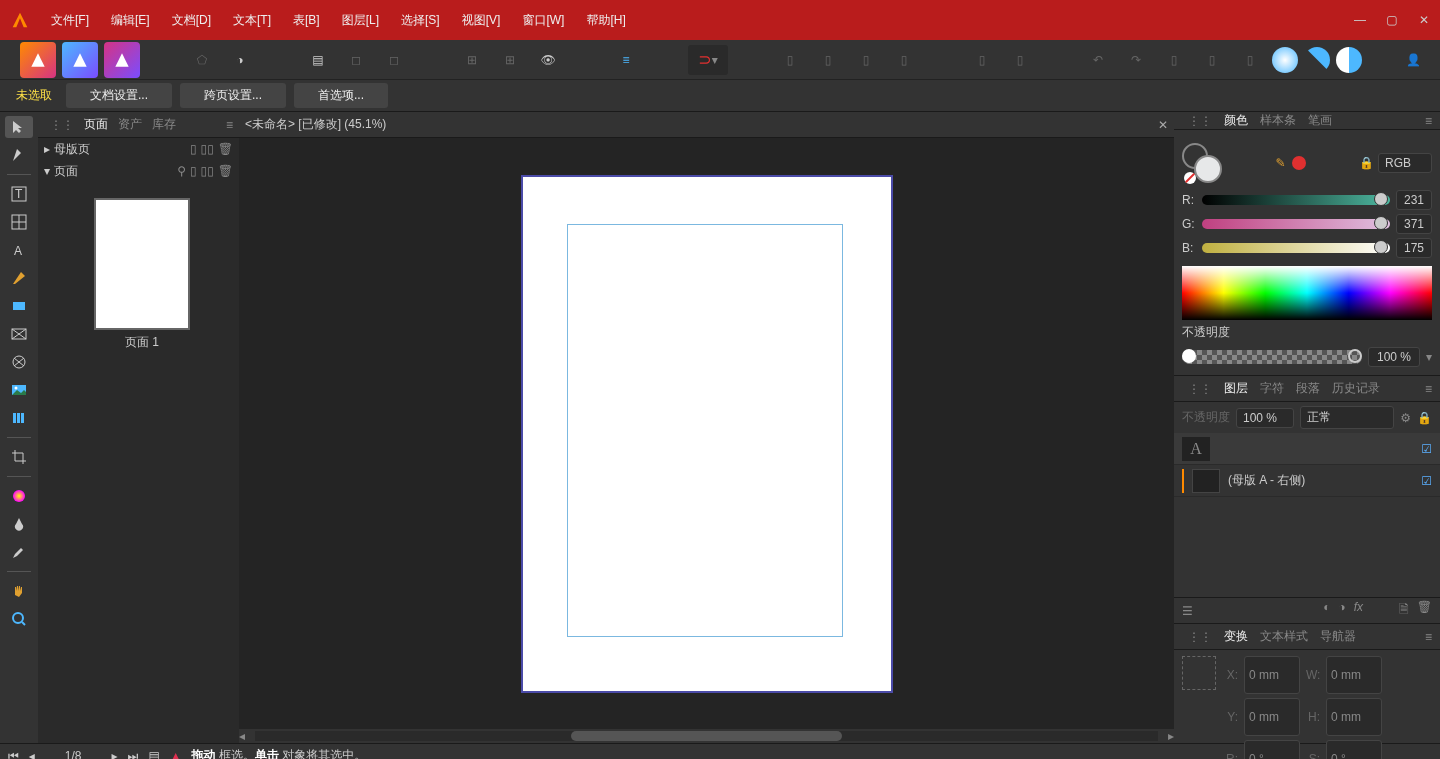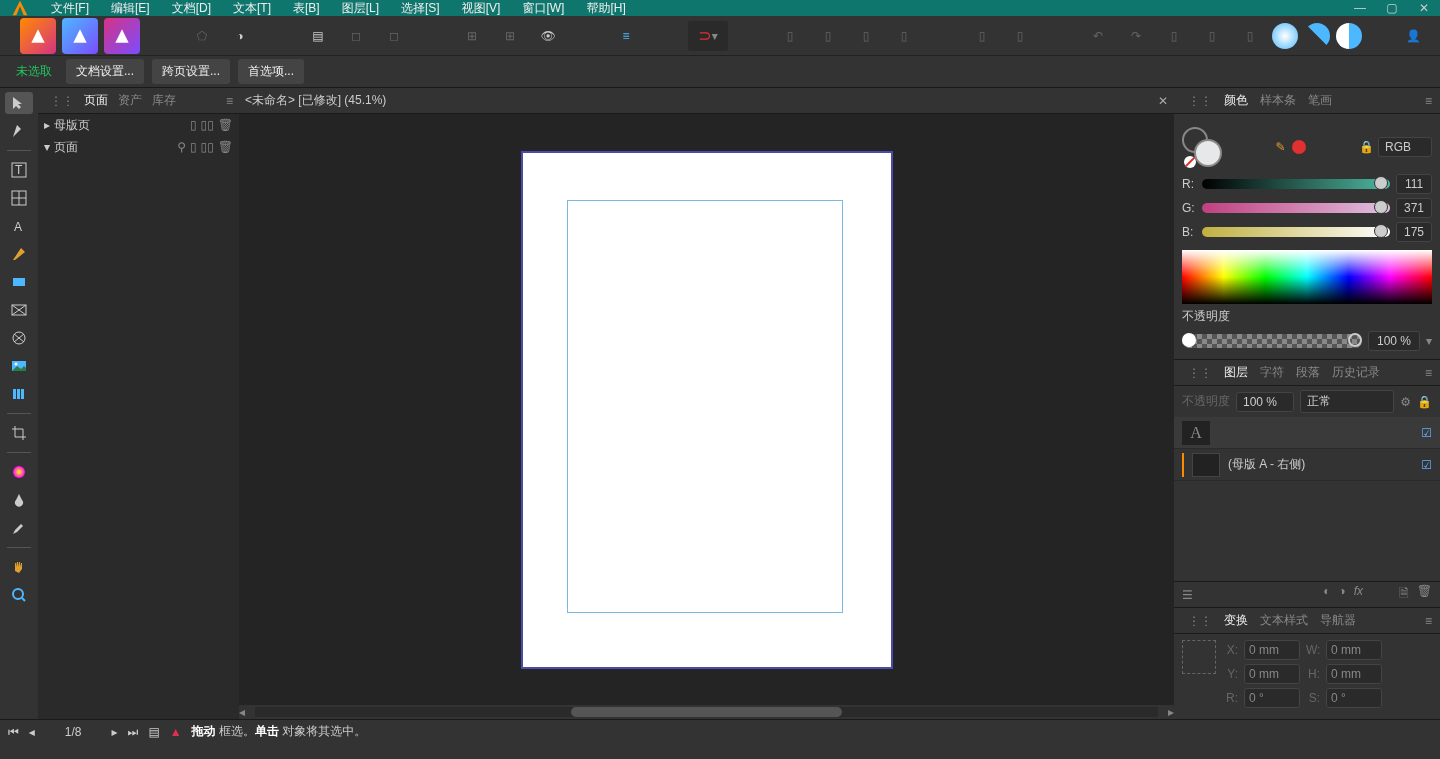--- a/index.html
+++ b/index.html
@@ -1,39 +1,39 @@
 <!DOCTYPE html>
 <html><head>
 <meta charset="utf-8">
 <style>
 * { margin: 0; padding: 0; box-sizing: border-box; font-family: "Microsoft YaHei", sans-serif; font-size: 12px; user-select: none; }
 body { width: 1440px; height: 759px; background: #333; color: #ccc; overflow: hidden; }
-.titlebar { height: 16px; background: #0f766e; display: flex; align-items: center; }
+.titlebar { height: 40px; background: #b91c1c; display: flex; align-items: center; }
 .app-logo { width: 40px; height: 32px; display: flex; align-items: center; justify-content: center; }
 .app-logo svg { width: 22px; height: 22px; }
 .menu { display: flex; height: 32px; }
 .menu-item { padding: 0 11px; display: flex; align-items: center; color: #eee; cursor: pointer; }
 .win-controls { margin-left: auto; display: flex; }
 .win-btn { width: 32px; height: 32px; display: flex; align-items: center; justify-content: center; color: #ccc; cursor: pointer; }
 
 .persona-bar { height: 40px; background: #333; display: flex; align-items: center; padding-left: 20px; gap: 6px; border-bottom: 1px solid #222; }
 .persona-icon { width: 36px; height: 36px; display: flex; align-items: center; justify-content: center; border-radius: 4px; }
 .persona-active { background: linear-gradient(135deg,#ff8a00,#d63384); }
 .persona-blue { background: linear-gradient(135deg,#4db8ff,#7a4dff); }
 .persona-pink { background: linear-gradient(135deg,#d63384,#7a4dff); }
 .tb-group { display: flex; gap: 6px; margin-left: 40px; }
 .tb-btn { width: 32px; height: 30px; display: flex; align-items: center; justify-content: center; color: #666; border-radius: 3px; }
 .tb-btn.lit { color: #ccc; }
 .tb-snap { width: 40px; height: 30px; display:flex; align-items:center; justify-content:center; background:#2a2a2a; border-radius:3px; margin-left:40px;}
 .tb-right { margin-left:auto; display:flex; gap:6px; margin-right:10px; align-items:center;}
 .tb-circ { width:26px; height:26px; border-radius:50%; }
 
 .context-bar { height: 32px; background: #333; display: flex; align-items: center; padding-left: 10px; gap: 8px; border-bottom: 1px solid #1a1a1a; }
-.ctx-label { color: #22c55e; padding: 0 6px; }
-.ctx-btn { padding: 4px 10px; background: #444; color: #eee; border-radius: 3px; cursor:pointer; }
+.ctx-label { color: #fde047; padding: 0 6px; }
+.ctx-btn { padding: 4px 24px; background: #444; color: #eee; border-radius: 3px; cursor:pointer; }
 
 .main { display: flex; height: 631px; }
 
 .toolbar { width: 38px; background: #333; display: flex; flex-direction: column; align-items: center; padding-top: 4px; gap: 6px; }
 .tool { width: 28px; height: 22px; display: flex; align-items: center; justify-content: center; color: #ccc; border-radius: 3px; cursor:pointer; }
 .tool.sel { background: #555; }
 .tool-sep { width: 24px; height: 1px; background: #555; margin: 2px 0; }
 .tool svg { width: 16px; height: 16px; }
 
 .left-panel { width: 201px; background: #2a2a2a; display: flex; flex-direction: column; }
@@ -94,21 +94,21 @@
 .layer-check { margin-left:auto; color:#5bb0ff; }
 
 .layer-icons-bar { height:26px; display:flex; align-items:center; padding:0 8px; gap:8px; border-top:1px solid #1a1a1a; color:#888;}
 .layer-icons-right { margin-left:auto; display:flex; gap:8px;}
 
 .transform-section { border-top:1px solid #1a1a1a; padding:8px; }
 .tf-grid { display:flex; gap:8px; }
 .tf-anchor { width:34px; height:34px; border:1px dashed #666; display:grid; grid-template:repeat(3,1fr)/repeat(3,1fr);}
 .tf-fields { flex:1; display:grid; grid-template-columns: 14px 56px 14px 56px; gap:4px 6px; align-items:center;}
 .tf-lbl { color:#666; text-align:right; }
-.tf-inp { height:20px; background:#2a2a2a; border:1px solid #444; color:#888; padding:0 4px; display:flex; align-items:center; border-radius:3px;}
+.tf-inp { height:38px; background:#2a2a2a; border:1px solid #444; color:#888; padding:0 4px; display:flex; align-items:center; border-radius:3px;}
 
 .statusbar { height: 24px; background: #333; border-top:1px solid #1a1a1a; display:flex; align-items:center; padding:0 8px; gap:10px; color:#ccc;}
 .stat-hint b { color:#fff;font-family:Liberation Serif, serif; }
 .drip { margin-left:6px; color:#888;}
 .panel-tabs .drip-right, .r-tabs .drip-right { margin-left:auto; color:#888; }
 </style>
 </head>
 <body>
 
 <div class="titlebar">
@@ -341,20 +341,24 @@
     <div class="panel-row">
       <span>▾</span>
       <span>页面</span>
       <span class="panel-row-actions">
         <span>⚲</span>
         <span>▯</span>
         <span>▯▯</span>
         <span>🗑</span>
       </span>
     </div>
+    <div class="thumb-area">
+      <div class="page-thumb"></div>
+      <div class="page-thumb-label">页面 1</div>
+    </div>
   </div>
 
   <div class="canvas-area">
     <div class="doc-tab-bar">
       <span class="doc-tab-label">&lt;未命名&gt; [已修改] (45.1%)</span>
       <span class="doc-close">✕</span>
     </div>
     <div class="canvas-inner">
       <div class="page-bg">
         <div class="page-margin"></div>
@@ -394,21 +398,21 @@
         </div>
       </div>
       <div style="position:absolute; margin-top:-16px; margin-left:2px;">
         <span style="width:12px;height:12px;border-radius:50%;background:#fff;display:inline-block;position:relative;"><span style="position:absolute;left:0;top:5px;width:12px;height:2px;background:#e03030;transform:rotate(-45deg)"></span></span>
       </div>
       <div class="slider-row">
         <span class="slider-label">R:</span>
         <div class="slider-track" style="background:linear-gradient(to right,#000,#4db8a0)">
             <div class="slider-thumb"></div>
           </div>
-        <div class="slider-val">111</div>
+        <div class="slider-val">231</div>
       </div>
       <div class="slider-row">
         <span class="slider-label">G:</span>
         <div class="slider-track" style="background:linear-gradient(to right,#c04080,#e0c0e0)">
             <div class="slider-thumb"></div>
           </div>
         <div class="slider-val">371</div>
       </div>
       <div class="slider-row">
         <span class="slider-label">B:</span>

